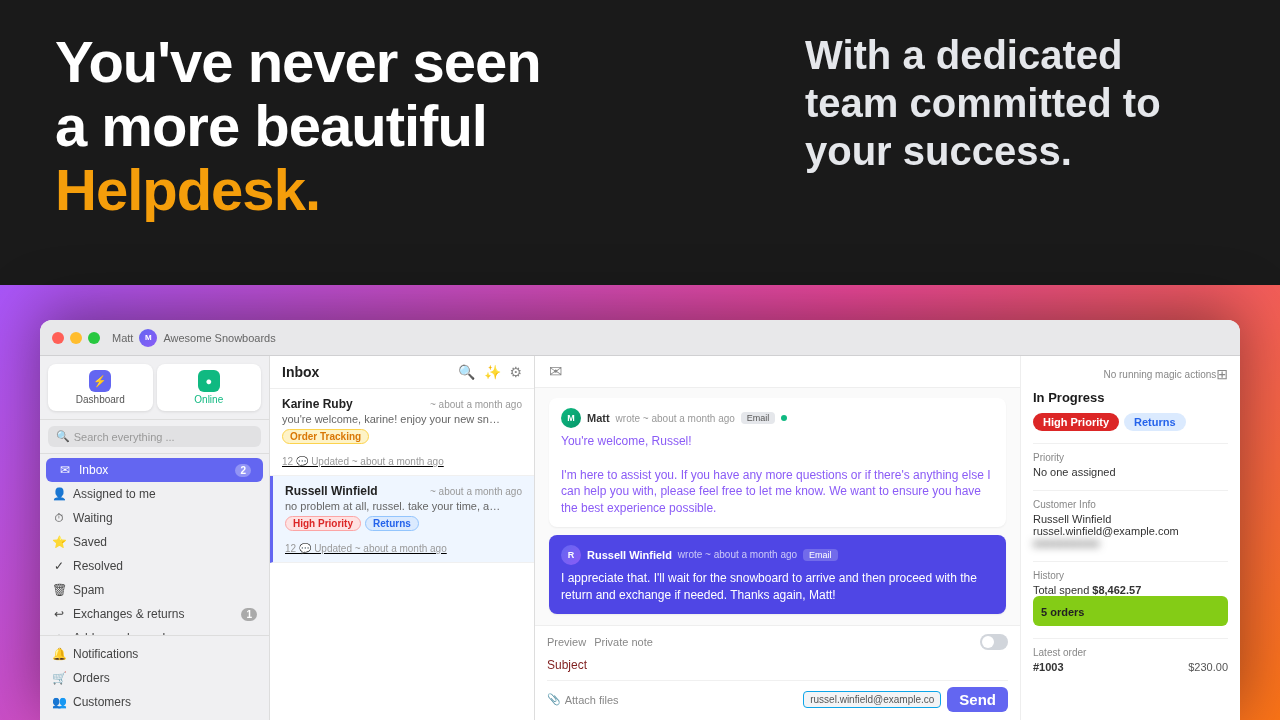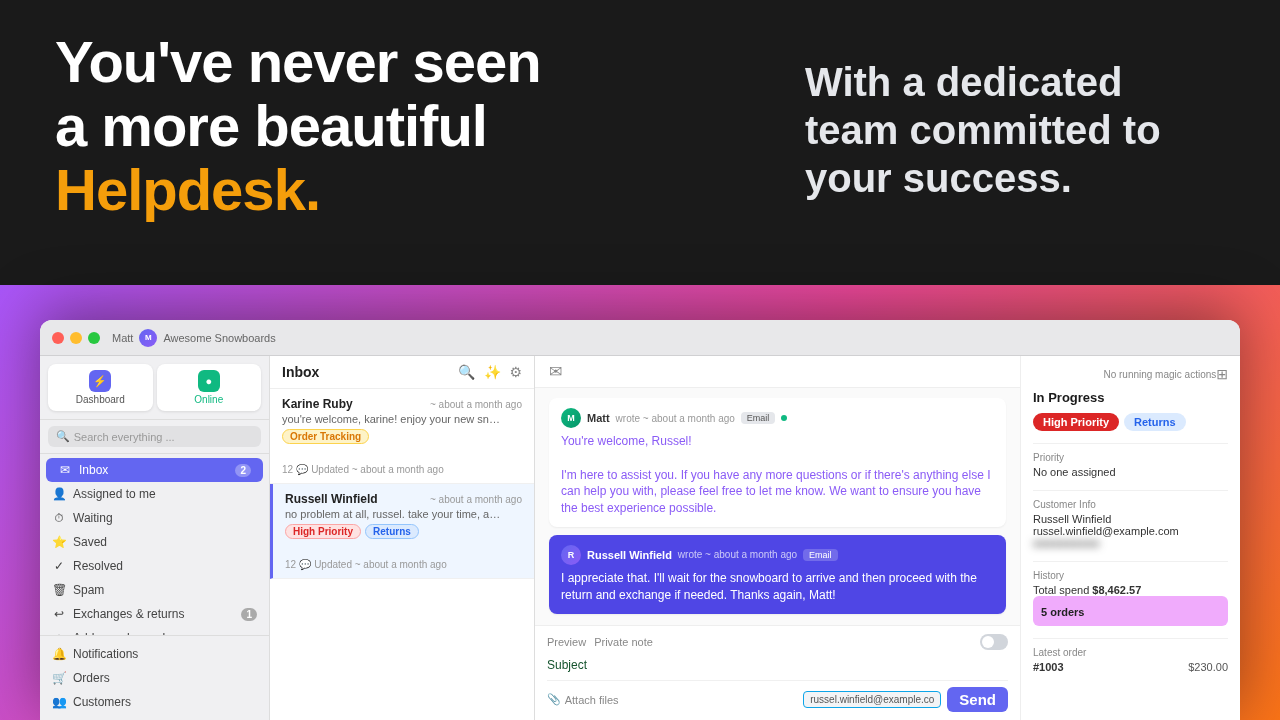--- a/index.html
+++ b/index.html
@@ -42,21 +42,21 @@
       color: #ffffff;
       line-height: 1.1;
       letter-spacing: -1px;
     }
     .hero-left h1 .highlight {
       color: #f59e0b;
     }
 
     .hero-right {
       position: absolute;
-      top: 58px;
+      top: 31px;
       right: 55px;
       width: 420px;
       z-index: 2;
     }
     .hero-right p {
       font-size: 40px;
       font-weight: 700;
       color: #e5e7eb;
       line-height: 1.2;
     }
@@ -265,21 +265,22 @@
       font-weight: 600;
     }
     .tag-orange { background: #fef3c7; color: #d97706; border: 1px solid #fcd34d; }
     .tag-high { background: #fee2e2; color: #dc2626; border: 1px solid #fca5a5; }
     .tag-returns { background: #dbeafe; color: #2563eb; border: 1px solid #93c5fd; }
 
     .conv-meta {
       display: flex;
       align-items: center;
       gap: 4px;
-      margin-top: 20px;
+      margin-top: 12px;
+      text-decoration: underline;
     }
     .conv-meta span { font-size: 10px; color: #999; }
 
     
     .conv-main {
       flex: 1;
       display: flex;
       flex-direction: column;
       background: #fafafa;
       min-width: 0;
@@ -377,21 +378,21 @@
       transition: 0.2s;
     }
     .compose-subject {
       display: flex;
       align-items: center;
       gap: 6px;
       margin-bottom: 6px;
       padding-bottom: 6px;
       border-bottom: 1px solid #f0f0f0;
     }
-    .compose-subject span { font-size: 12px; color: #14532d; }
+    .compose-subject span { font-size: 12px; color: #7f1d1d; }
     .compose-body {
       font-size: 12px;
       color: #aaa;
       min-height: 28px;
     }
     .compose-footer {
       display: flex;
       align-items: center;
       justify-content: space-between;
       margin-top: 6px;
@@ -471,21 +472,21 @@
 
     .panel-label { font-size: 10px; color: #888; margin-bottom: 3px; font-weight: 500; }
     .panel-value { font-size: 11px; color: #333; }
     .panel-value.blurred {
       filter: blur(4px);
       user-select: none;
     }
     .panel-divider { border: none; border-top: 1px solid #f0f0f0; margin: 8px 0; }
 
     .stat-row {
-      background: #f0abfc;
+      background: #84cc16;
       border-radius: 6px;
       padding: 6px 8px;
       margin-bottom: 4px;
     }
     .stat-row span { font-size: 11px; color: #555; }
     .stat-row .stat-num { font-weight: 700; color: #222; }
 
     .latest-order {
       display: flex;
       align-items: center;

